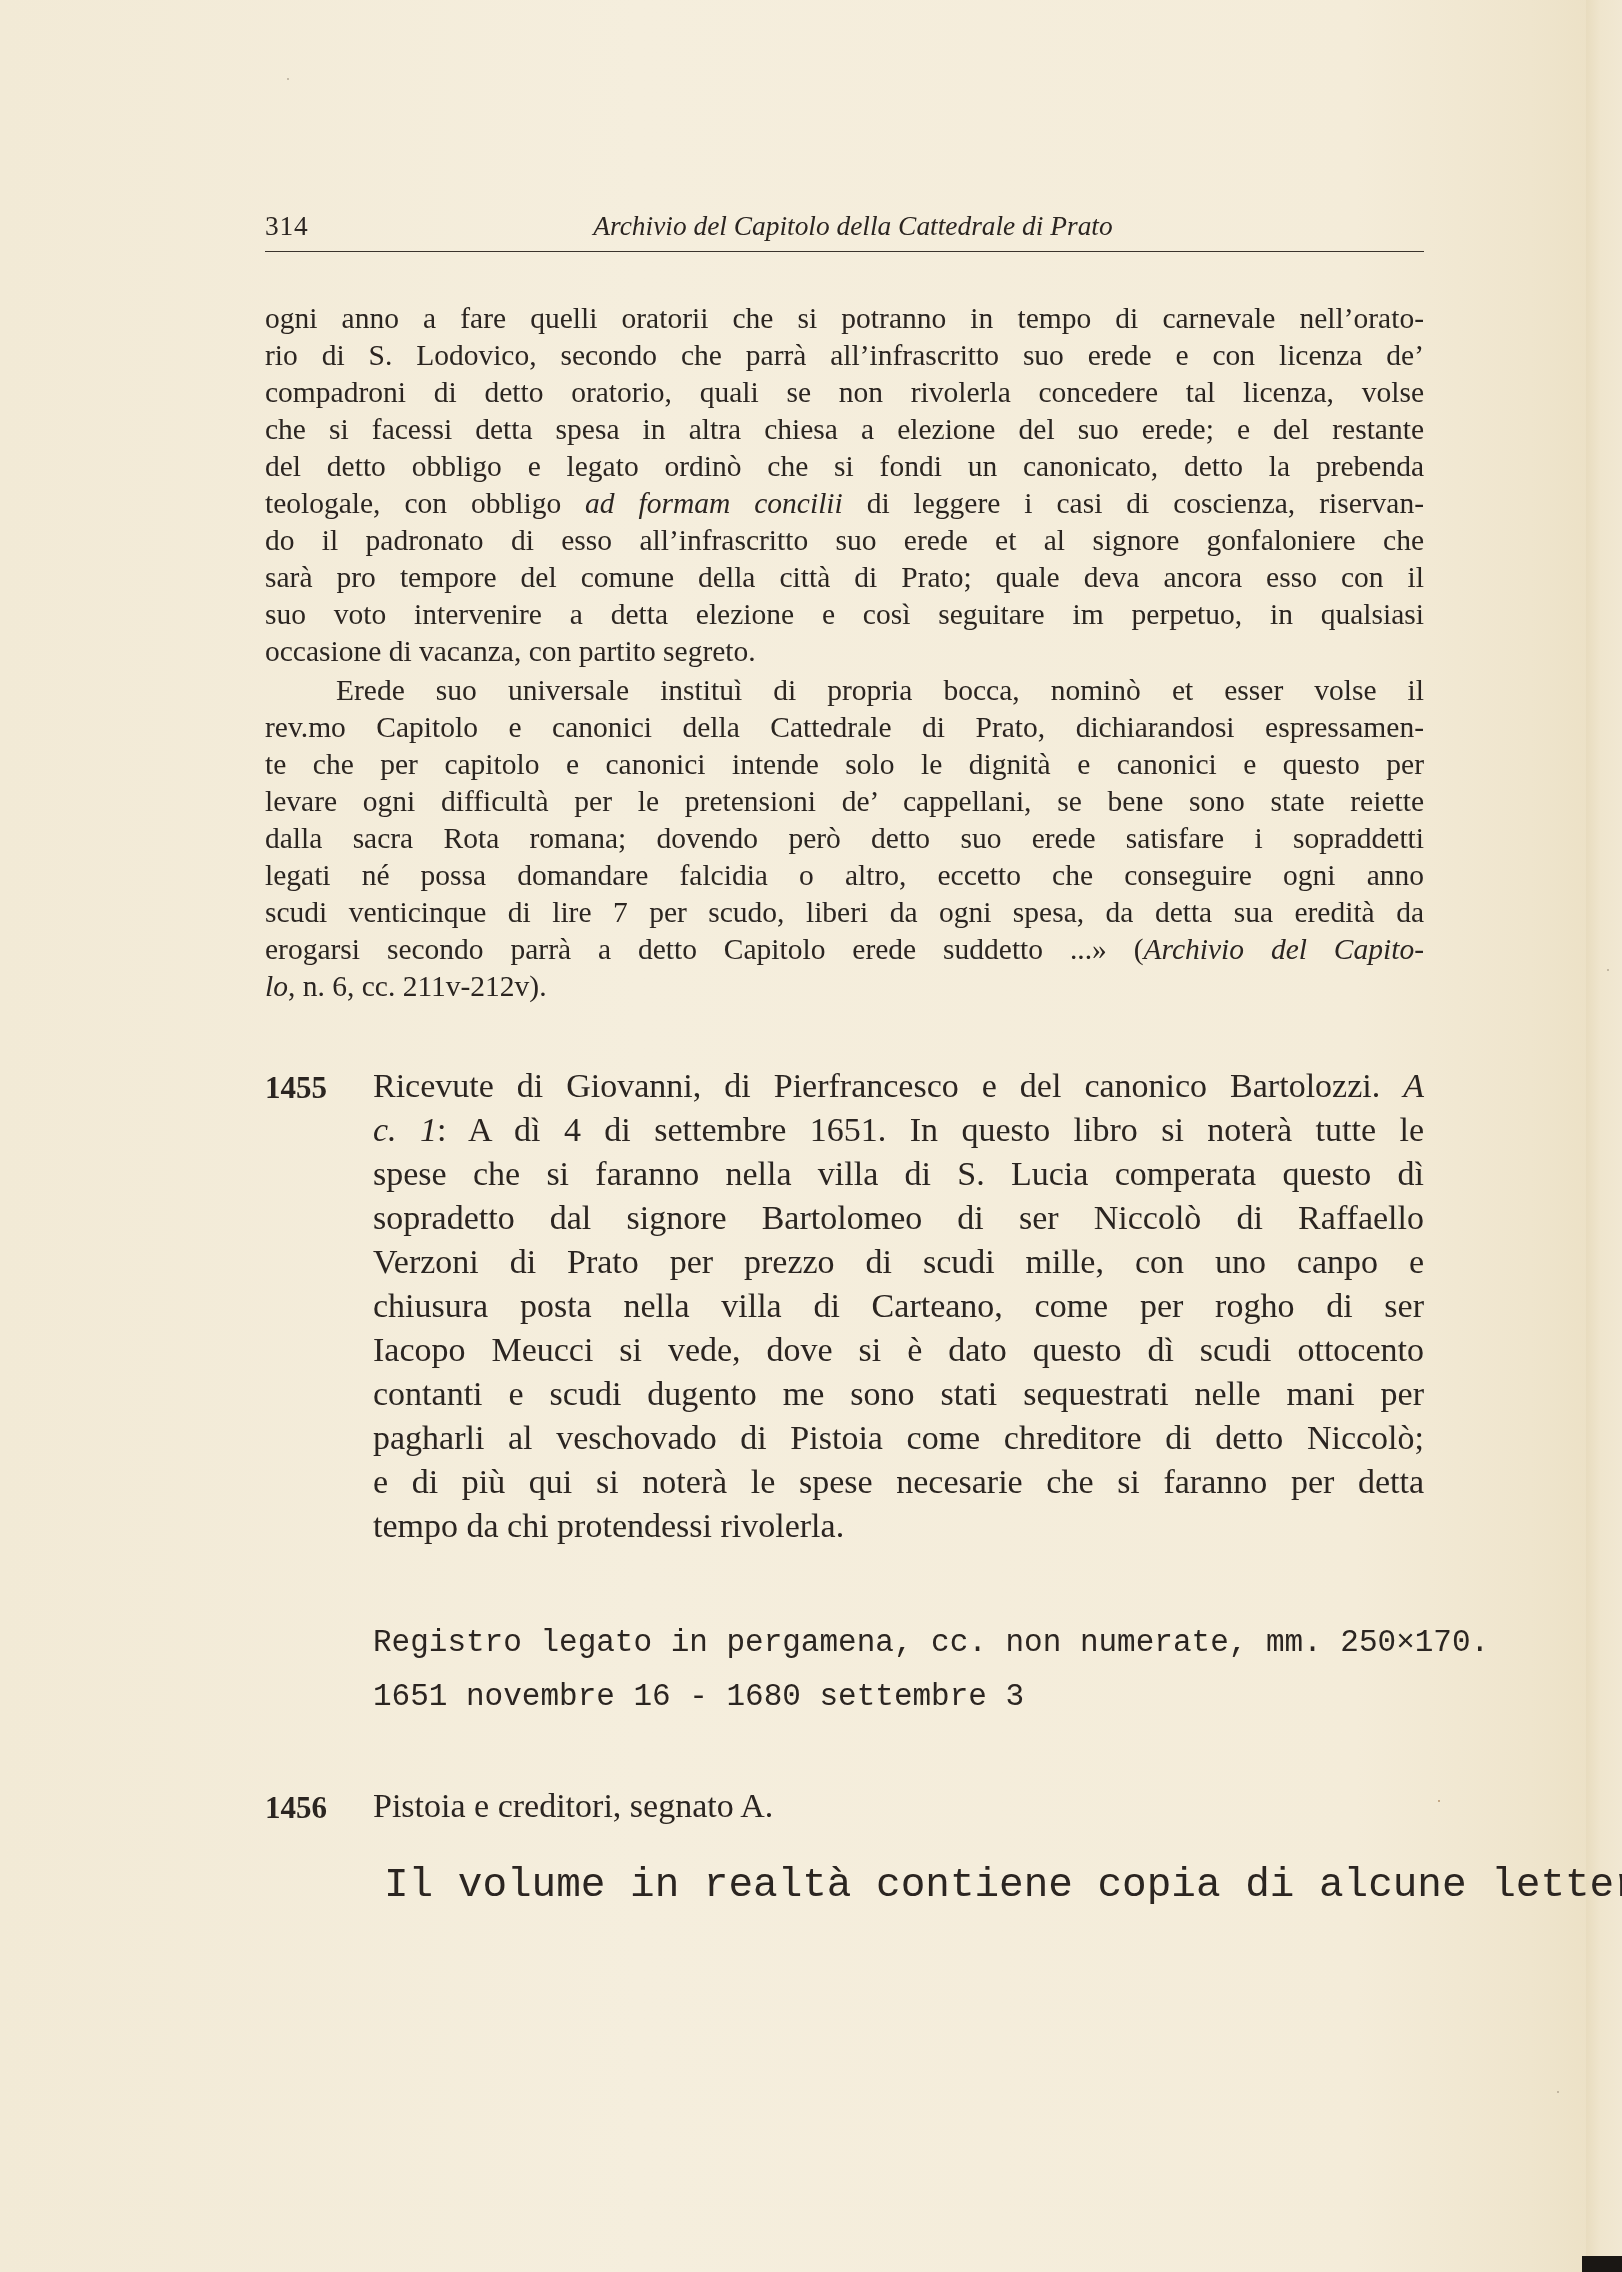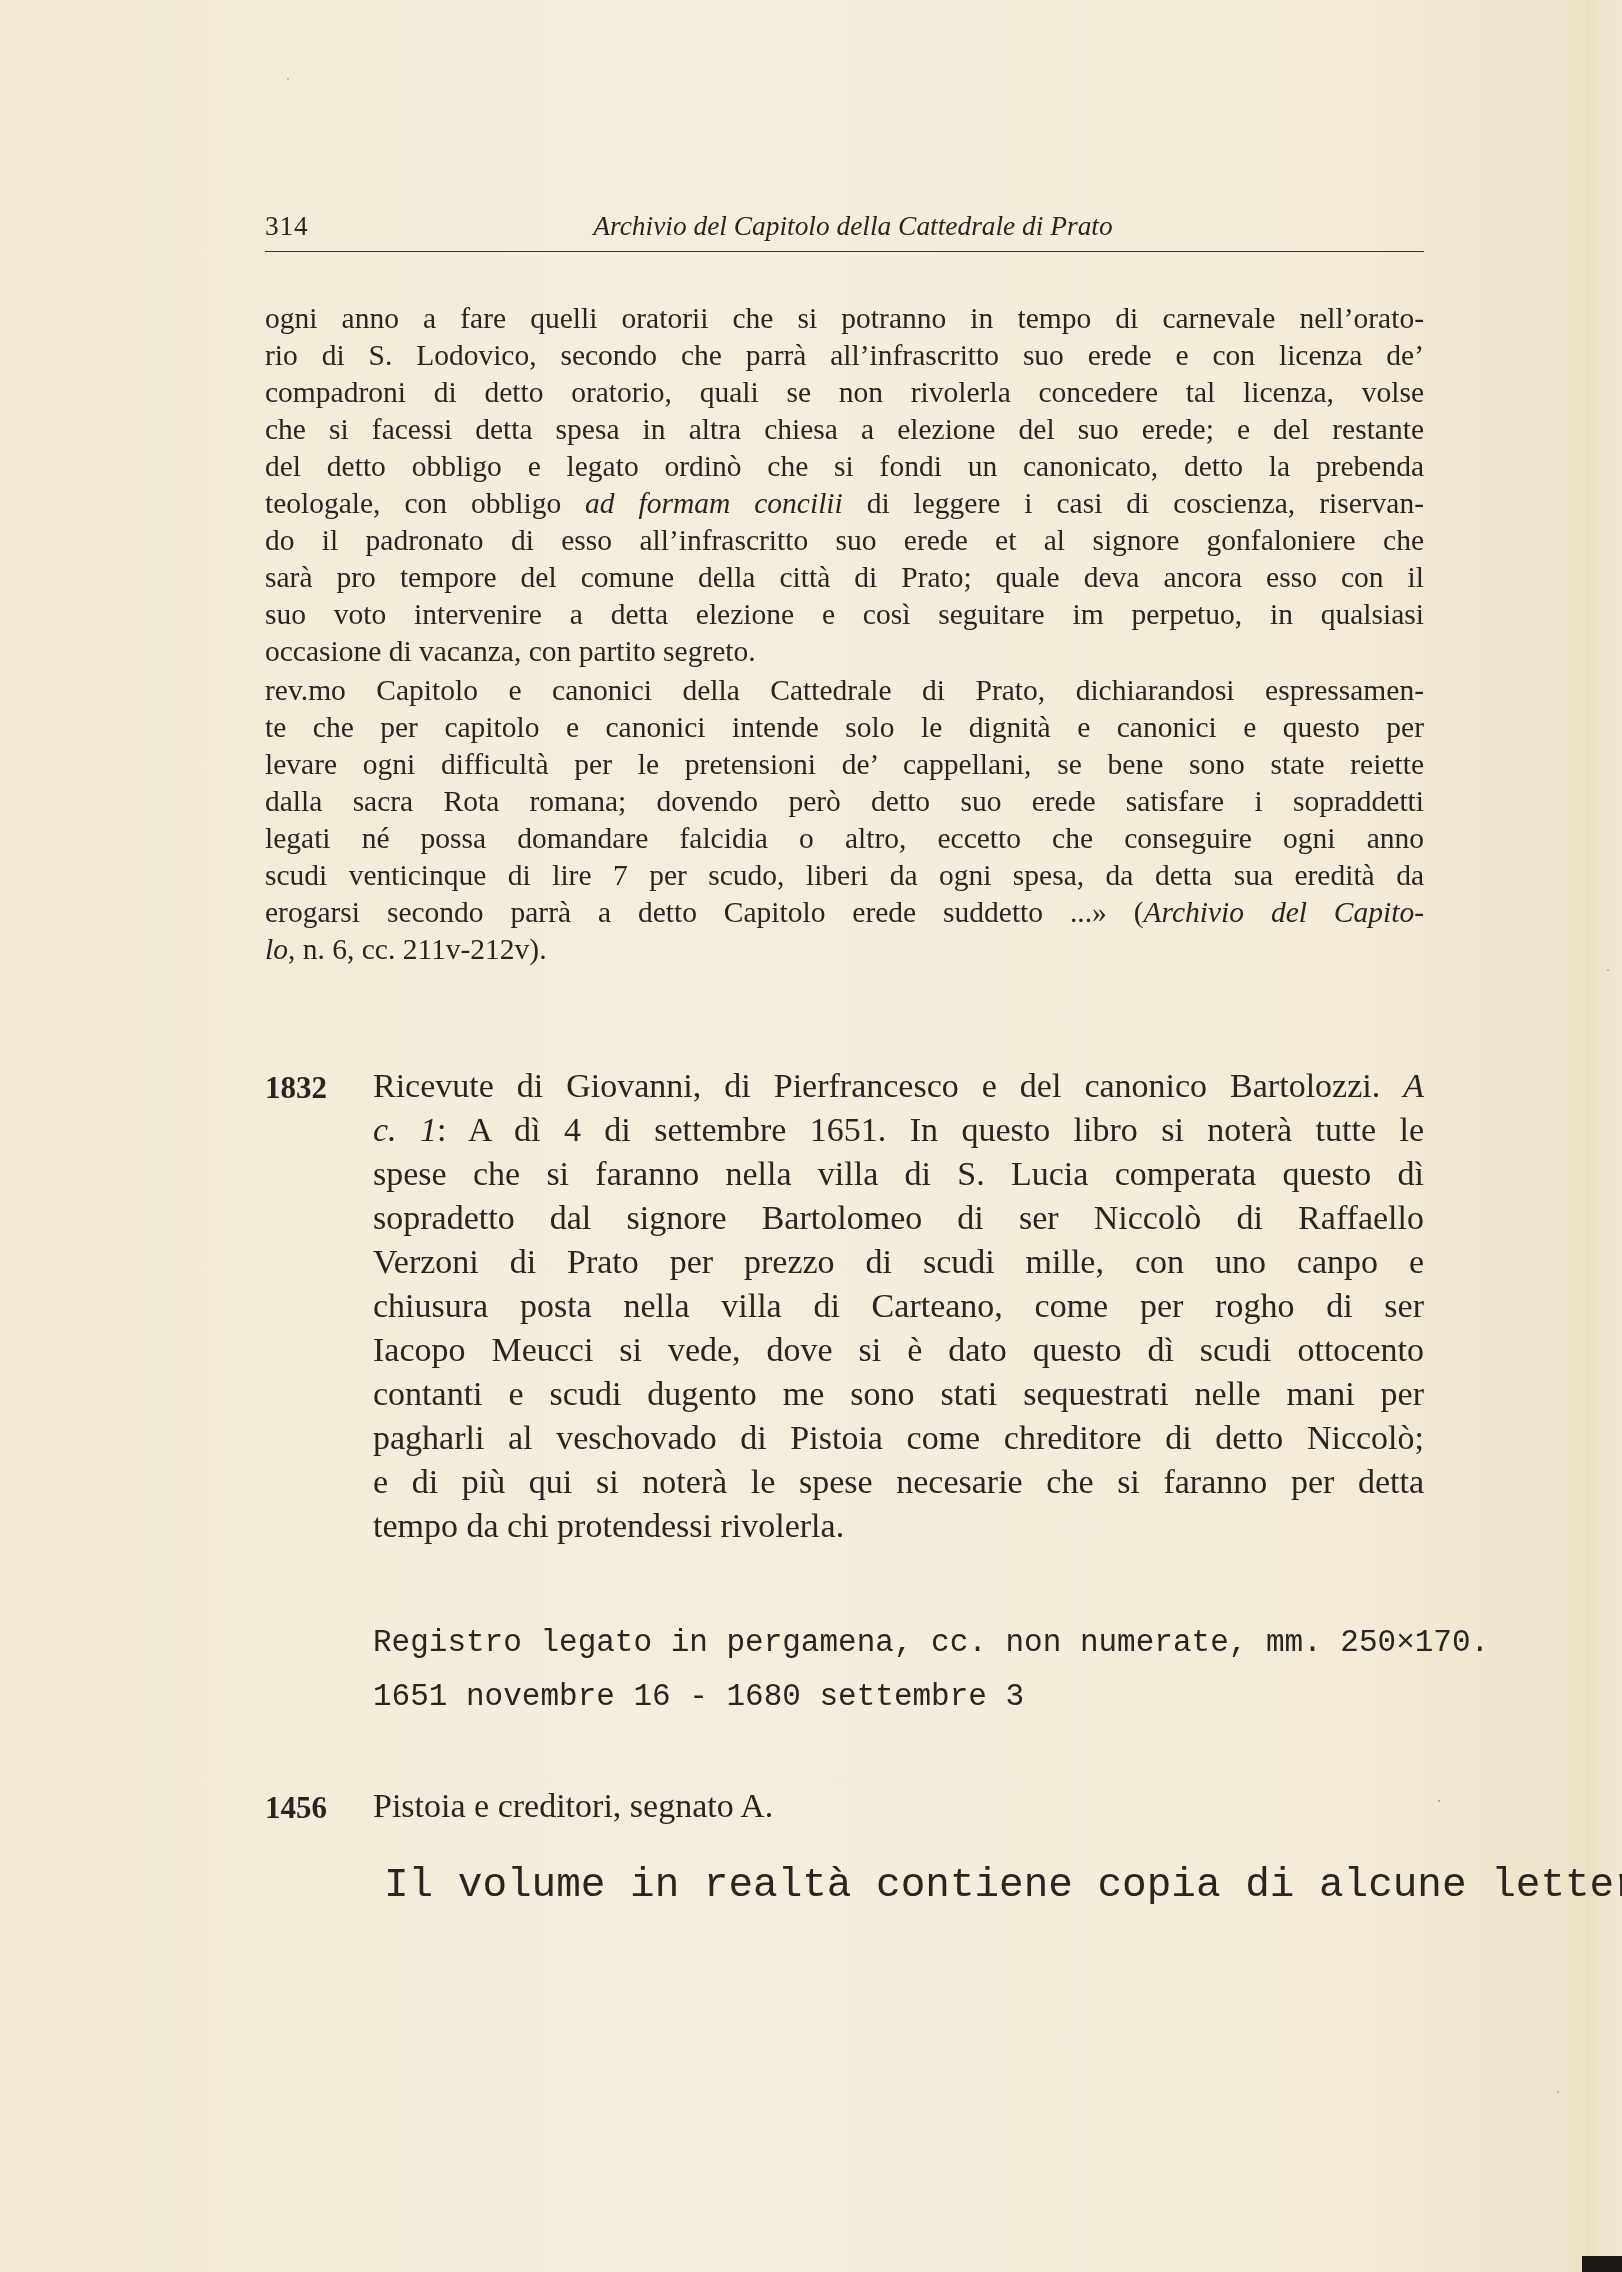--- a/index.html
+++ b/index.html
@@ -144,32 +144,33 @@
   <span class="line">che si facessi detta spesa in altra chiesa a elezione del suo erede; e del restante</span>
   <span class="line">del detto obbligo e legato ordinò che si fondi un canonicato, detto la prebenda</span>
   <span class="line"><span>teologale, con obbligo </span><i>ad formam concilii</i><span> di leggere i casi di coscienza, riservan-</span></span>
   <span class="line">do il padronato di esso all’infrascritto suo erede et al signore gonfaloniere che</span>
   <span class="line">sarà pro tempore del comune della città di Prato; quale deva ancora esso con il</span>
   <span class="line">suo voto intervenire a detta elezione e così seguitare im perpetuo, in qualsiasi</span>
   <span class="line last">occasione di vacanza, con partito segreto.</span>
 </div>
 
 <div class="block-small" style="top:672px;">
+  <span class="line indent">Erede suo universale instituì di propria bocca, nominò et esser volse il</span>
   <span class="line">rev.mo Capitolo e canonici della Cattedrale di Prato, dichiarandosi espressamen-</span>
   <span class="line">te che per capitolo e canonici intende solo le dignità e canonici e questo per</span>
   <span class="line">levare ogni difficultà per le pretensioni de’ cappellani, se bene sono state reiette</span>
   <span class="line">dalla sacra Rota romana; dovendo però detto suo erede satisfare i sopraddetti</span>
   <span class="line">legati né possa domandare falcidia o altro, eccetto che conseguire ogni anno</span>
   <span class="line">scudi venticinque di lire 7 per scudo, liberi da ogni spesa, da detta sua eredità da</span>
   <span class="line"><span>erogarsi secondo parrà a detto Capitolo erede suddetto ...» (</span><i>Archivio del Capito-</i></span>
   <span class="line last"><i>lo</i><span>, n. 6, cc. 211v-212v).</span></span>
 </div>
 
 <div class="entry" style="top:1064px;">
-  <span class="entry-number" style="top:1.6px;">1832</span>
+  <span class="entry-number" style="top:1.6px;">1455</span>
   <div class="entry-body">
     <span class="line"><span>Ricevute di Giovanni, di Pierfrancesco e del canonico Bartolozzi. </span><i>A</i></span>
     <span class="line"><i>c. 1</i><span>: A dì 4 di settembre 1651. In questo libro si noterà tutte le</span></span>
     <span class="line">spese che si faranno nella villa di S. Lucia comperata questo dì</span>
     <span class="line">sopradetto dal signore Bartolomeo di ser Niccolò di Raffaello</span>
     <span class="line">Verzoni di Prato per prezzo di scudi mille, con uno canpo e</span>
     <span class="line">chiusura posta nella villa di Carteano, come per rogho di ser</span>
     <span class="line">Iacopo Meucci si vede, dove si è dato questo dì scudi ottocento</span>
     <span class="line">contanti e scudi dugento me sono stati sequestrati nelle mani per</span>
     <span class="line">pagharli al veschovado di Pistoia come chreditore di detto Niccolò;</span>

